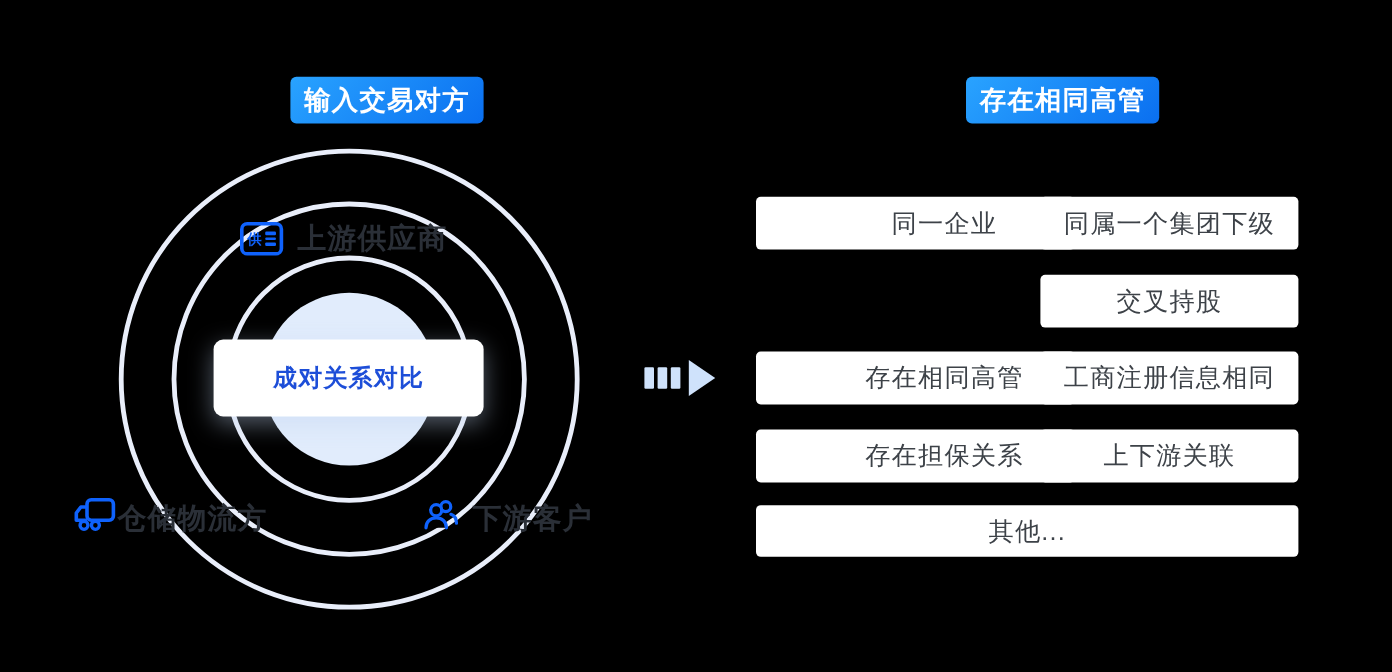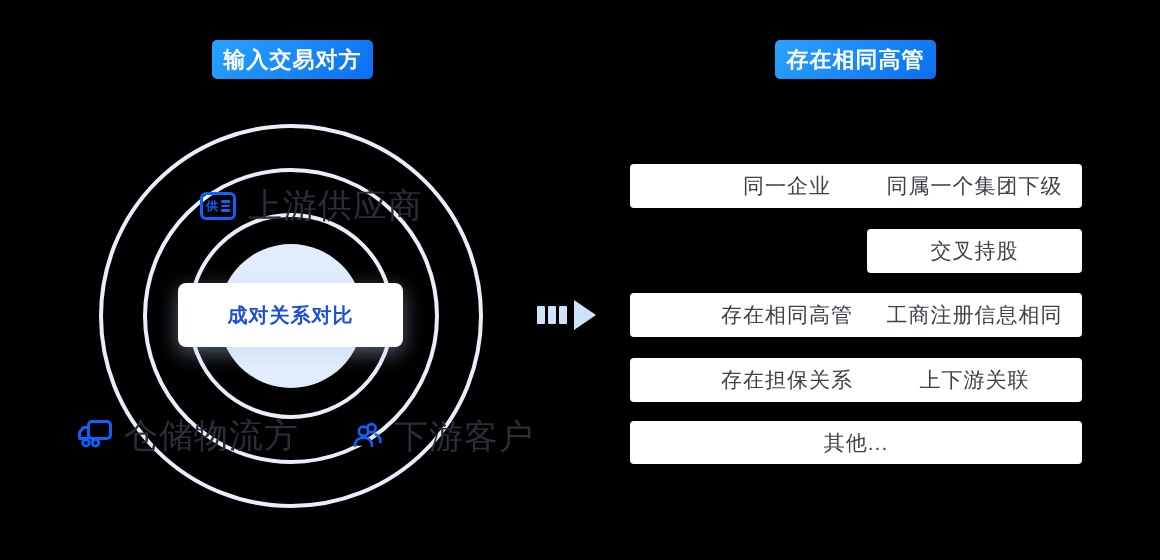--- a/index.html
+++ b/index.html
@@ -2,45 +2,45 @@
 <html><head>
 <meta charset="utf-8">
 <style>
   html,body{margin:0;padding:0;background:#000;}
   .canvas{
     position:relative;width:1160px;height:560px;background:#000;overflow:hidden;
     font-family:"Liberation Sans","DejaVu Sans",sans-serif;
   }
   
   .badge{
-    position:absolute;top:40px;width:161px;height:39px;border-radius:5px;
+    position:absolute;top:64px;width:161px;height:39px;border-radius:5px;
     background:linear-gradient(135deg,#29a3ff 0%,#0a6ff0 100%);
     color:#fff;font-size:22px;font-weight:700;letter-spacing:1px;
-    display:flex;align-items:center;justify-content:center;
+    display:flex;align-items:center;justify-content:center;margin-left:30px;
   }
   .badge-left{left:212px;}
   .badge-right{left:775px;}
   
   .ring{position:absolute;border:4px solid #e9eefa;border-radius:50%;box-sizing:border-box;}
   .ring-outer{left:99px;top:124px;width:384px;height:384px;}
   .ring-mid{left:143px;top:168px;width:296px;height:296px;}
   .ring-inner{left:188px;top:213px;width:206px;height:206px;}
   .core-circle{position:absolute;left:219px;top:244px;width:144px;height:144px;
     border-radius:50%;background:#e1ecfc;}
   .center-box{
     position:absolute;left:178px;top:283px;width:225px;height:64px;border-radius:8px;
     background:#fff;box-shadow:0 6px 20px rgba(190,210,240,.45);
     display:flex;align-items:center;justify-content:center;
     font-size:20px;font-weight:600;color:#1d4ed8;letter-spacing:1px;
   }
   
   .node{position:absolute;display:flex;align-items:center;color:#2a2f37;}
-  .node .node-label{font-size:34px;font-weight:400;letter-spacing:1px;white-space:nowrap;}
+  .node .node-label{font-size:24px;font-weight:700;letter-spacing:1px;white-space:nowrap;}
   .node-supplier{left:200px;top:183px;gap:12px;}
-  .node-warehouse{left:76px;top:413px;gap:10px;justify-content:center;}
+  .node-warehouse{left:60px;top:413px;justify-content:center;}
   .node-customer{left:352px;top:414px;gap:11px;}
   
   .supplier-icon{
     width:36px;height:28px;box-sizing:border-box;border:3px solid #0f62fc;border-radius:6px;
     display:flex;align-items:center;justify-content:center;gap:3px;background:transparent;
   }
   .supplier-icon .sup-char{font-size:12px;font-weight:700;color:#0f62fc;line-height:1;}
   .sup-lines{display:flex;flex-direction:column;gap:2px;}
   .sup-lines i{display:block;width:9px;height:2.5px;background:#0f62fc;border-radius:1px;}
   

